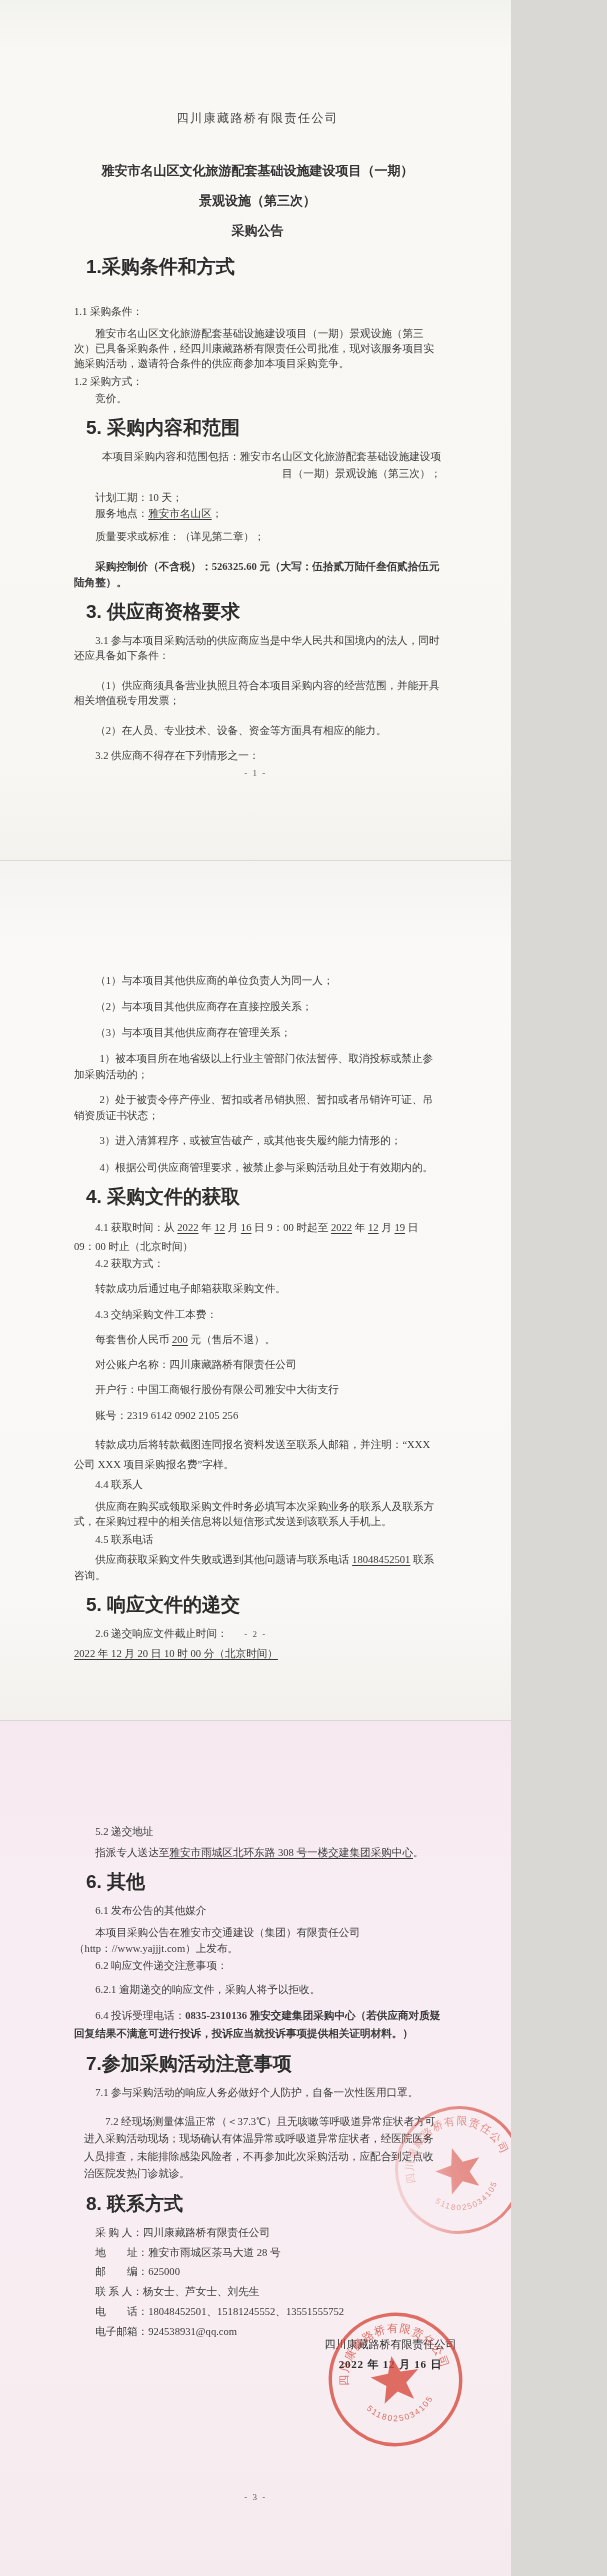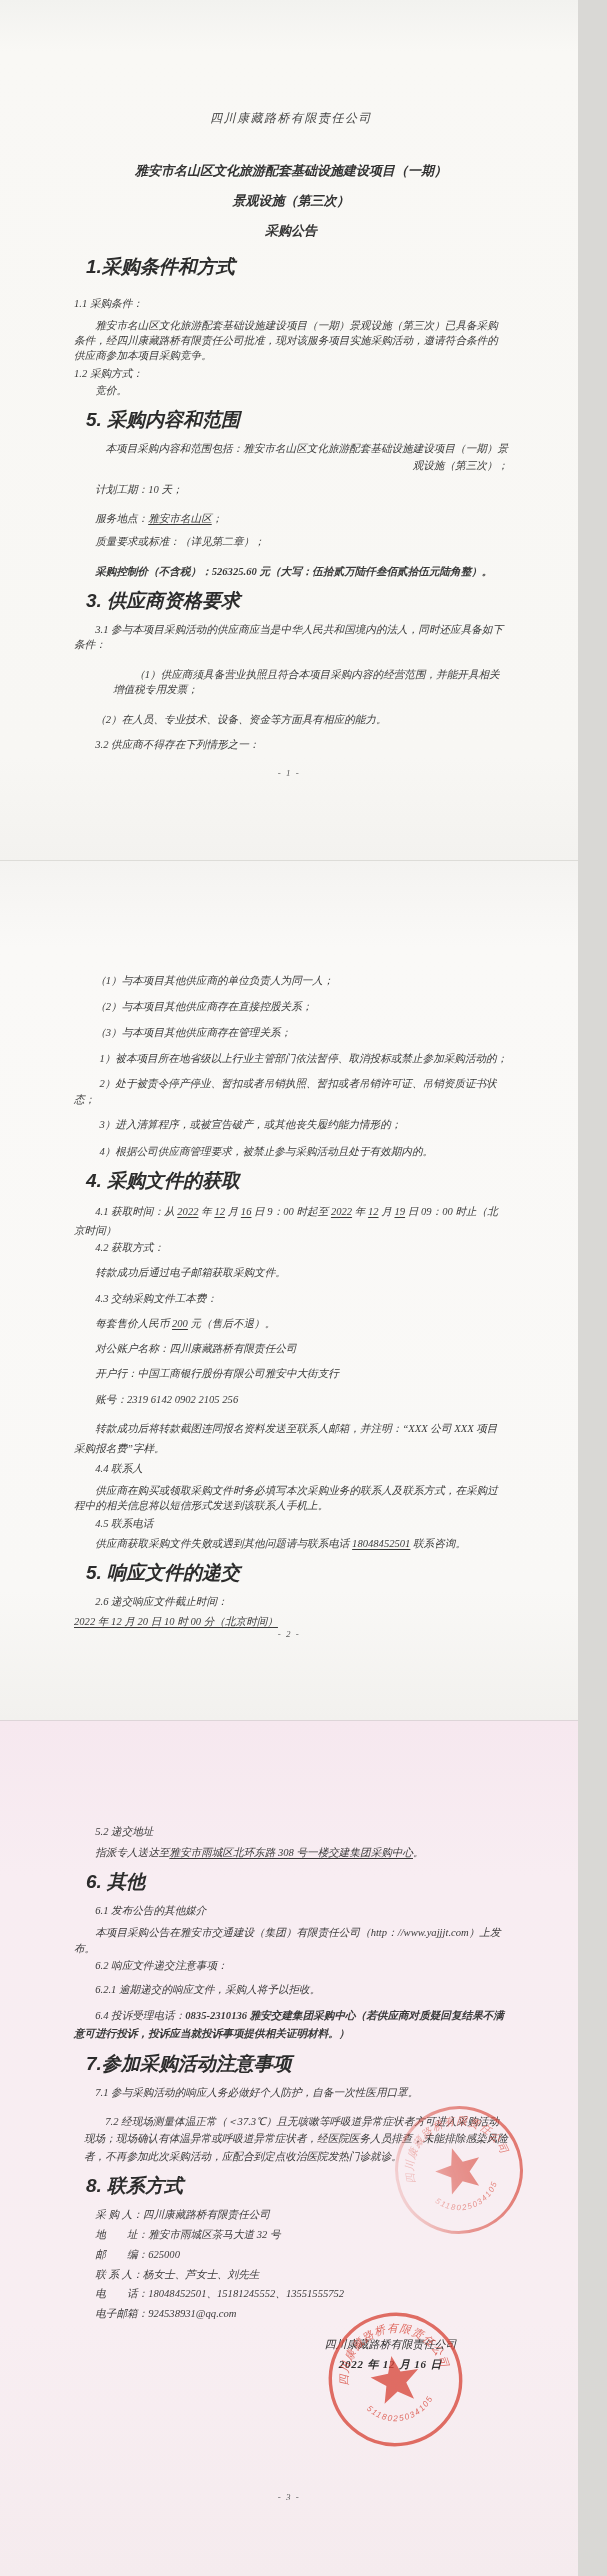--- a/index.html
+++ b/index.html
@@ -1,17 +1,17 @@
 <!DOCTYPE html>
 <html style="font-size:12px"><head>
 <meta charset="utf-8">
 <style>
   html,body{margin:0;padding:0;background:#d9d8d5;}
   #doc{width:607px;margin:0 auto;font-family:"Liberation Serif",serif;color:#3b3b3b;}
-  .page{position:relative;width:578px;overflow:hidden;font-style:italic;}
+  .page{position:relative;width:511px;overflow:hidden;}
   .page-1{height:860px;background:linear-gradient(180deg,#f2f2ef 0%,#f9f8f5 6%,#f8f7f4 88%,#f3f2ef 100%);}
   .page-2{height:859px;border-top:1.5px solid #dddcd8;background:linear-gradient(180deg,#f4f3f1 0%,#faf9f7 10%,#f9f8f6 85%,#f2f1ee 100%);}
   .page-3{height:857px;border-top:1.5px solid #ddd5d8;background:linear-gradient(180deg,#f6e8ef 0%,#f8edf2 18%,#f8eef2 70%,#f5ebee 100%);}
   .inner{padding:0 70px 0 74px;}
   .p1i{padding-top:111px;} .p2i{padding-top:112px;} .p3i{padding-top:103px;}
   .ctr{text-align:center;}
   .company-title{font-family:"Liberation Sans",sans-serif;font-size:12px;line-height:15px;letter-spacing:1.5px;color:#444;}
   .doc-title{margin-top:30px;font-family:"Liberation Sans",sans-serif;font-weight:bold;font-size:13px;line-height:30px;color:#333;}
   h2.sec{font-family:"Liberation Sans",sans-serif;font-weight:bold;color:#2c2c2c;font-size:19px;line-height:18px;margin:12px;}
   .ln{font-size:10.6px;line-height:16px;margin:0;}
@@ -23,25 +23,25 @@
   .footer{position:absolute;top:768px;left:0;width:100%;text-align:center;font-size:9px;letter-spacing:1.5px;color:#5a5a5a;}
   .p3 .footer{top:771px;}
   .sig{position:absolute;left:273px;top:615px;width:235px;text-align:center;color:#2e2e2e;}
   .sig .sc{font-size:11px;line-height:16.7px;}
   .sig .sd{font-size:11px;line-height:23px;font-weight:600;letter-spacing:0.8px;}
   .stamp{position:absolute;pointer-events:none;}
   .stamp-a{left:383px;top:373px;opacity:.78;}
   .stamp-b{left:316px;top:579px;opacity:.88;}
   .stamp-edge{position:absolute;left:566px;top:135px;pointer-events:none;}
   
-  .m-h1{margin-top:26px;} .m-s11{margin-top:20px;} .m-p11{margin-top:6px;}
+  .m-h1{margin-top:26px;} .m-s11{margin-top:28px;} .m-p11{margin-top:6px;}
   .m-s12{margin-top:3px;} .m-s12v{margin-top:0.8px;} .m-h2{margin-top:10px;}
-  .m-s2p{margin-top:6px;line-height:16.7px;text-align:right;} .m-plan{margin-top:7.6px;} .m-loc{margin-top:13px;}
+  .m-s2p{margin-top:6px;line-height:16.7px;text-align:right;} .m-plan{margin-top:7.6px;} .m-loc{}
   .m-qual{margin-top:7.6px;} .m-price{margin-top:13.7px;} .m-h3{margin-top:9px;}
-  .m-s31{margin-top:10.6px;} .m-i1{margin-top:15px;margin-left:39px;} .m-i2{margin-top:15px;} .m-s32{margin-top:9px;}
+  .m-s31{margin-top:10.6px;} .m-i1{margin-top:15px;} .m-i2{margin-top:15px;} .m-s32{margin-top:9px;}
   
   .m2-a{margin-top:10px;} .m2-b{margin-top:9px;} .m2-c{margin-top:10.6px;}
   .m2-h4{margin-top:6px;} .m2-s41{margin-top:4.6px;line-height:19px;}
   .m2-s42{margin-top:0;} .m2-s42v{margin-top:9px;} .m2-s43{margin-top:10.6px;}
   .m2-fee{margin-top:9px;} .m2-acct{margin-top:8.4px;} .m2-bank{margin-top:9px;}
   .m2-no{margin-top:10px;} .m2-remit{margin-top:11.4px;line-height:20px;}
   .m2-s44{margin-top:2.3px;} .m2-s44p{margin-top:6px;} .m2-s45{margin-top:3px;}
   .m2-s45p{margin-top:3.8px;} .m2-h5{margin-top:4.6px;} .m2-s51{margin-top:2.3px;} .m2-s51v{margin-top:3.8px;}
   
   .m3-s52{margin-top:0;} .m3-s52v{margin-top:5.3px;} .m3-h6{margin-top:6px;}
@@ -137,21 +137,21 @@
       <p class="ln ind m3-s62">6.2 响应文件递交注意事项：</p>
       <p class="ln ind m3-s621">6.2.1 逾期递交的响应文件，采购人将予以拒收。</p>
       <p class="ln ind m3-s64"><span>6.4 投诉受理电话：</span><span class="b">0835-2310136 雅安交建集团采购中心（若供应商对质疑回复结果不满意可进行投诉，投诉应当就投诉事项提供相关证明材料。）</span></p>
 
       <h2 class="sec m3-h7">7.参加采购活动注意事项</h2>
       <p class="ln ind m3-s71">7.1 参与采购活动的响应人务必做好个人防护，自备一次性医用口罩。</p>
       <p class="ln ind m3-s72">7.2 经现场测量体温正常（＜37.3℃）且无咳嗽等呼吸道异常症状者方可进入采购活动现场；现场确认有体温异常或呼吸道异常症状者，经医院医务人员排查，未能排除感染风险者，不再参加此次采购活动，应配合到定点收治医院发热门诊就诊。</p>
 
       <h2 class="sec m3-h8">8. 联系方式</h2>
       <p class="ln ind m3-c1">采 购 人：四川康藏路桥有限责任公司</p>
-      <p class="ln ind m3-c">地　　址：雅安市雨城区茶马大道 32 号</p>
+      <p class="ln ind m3-c">地　　址：雅安市雨城区茶马大道 28 号</p>
       <p class="ln ind m3-c">邮　　编：625000</p>
       <p class="ln ind m3-c">联 系 人：杨女士、芦女士、刘先生</p>
       <p class="ln ind m3-c">电　　话：18048452501、15181245552、13551555752</p>
       <p class="ln ind m3-c">电子邮箱：924538931@qq.com</p>
     </div>
 
     <div class="sig">
       <div class="sc">四川康藏路桥有限责任公司</div>
       <div class="sd">2022 年 12 月 16 日</div>
     </div>

